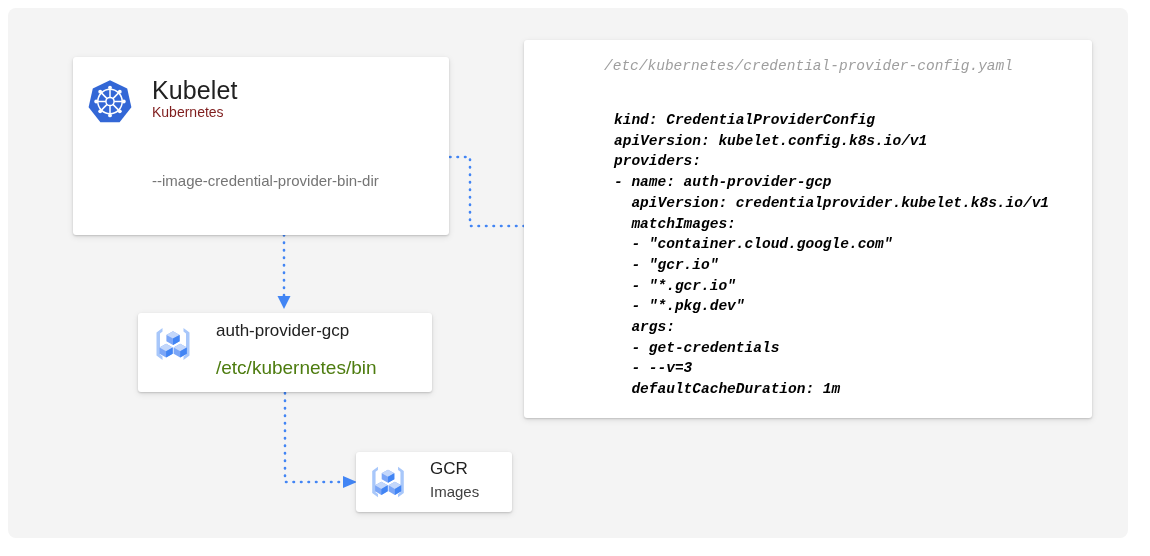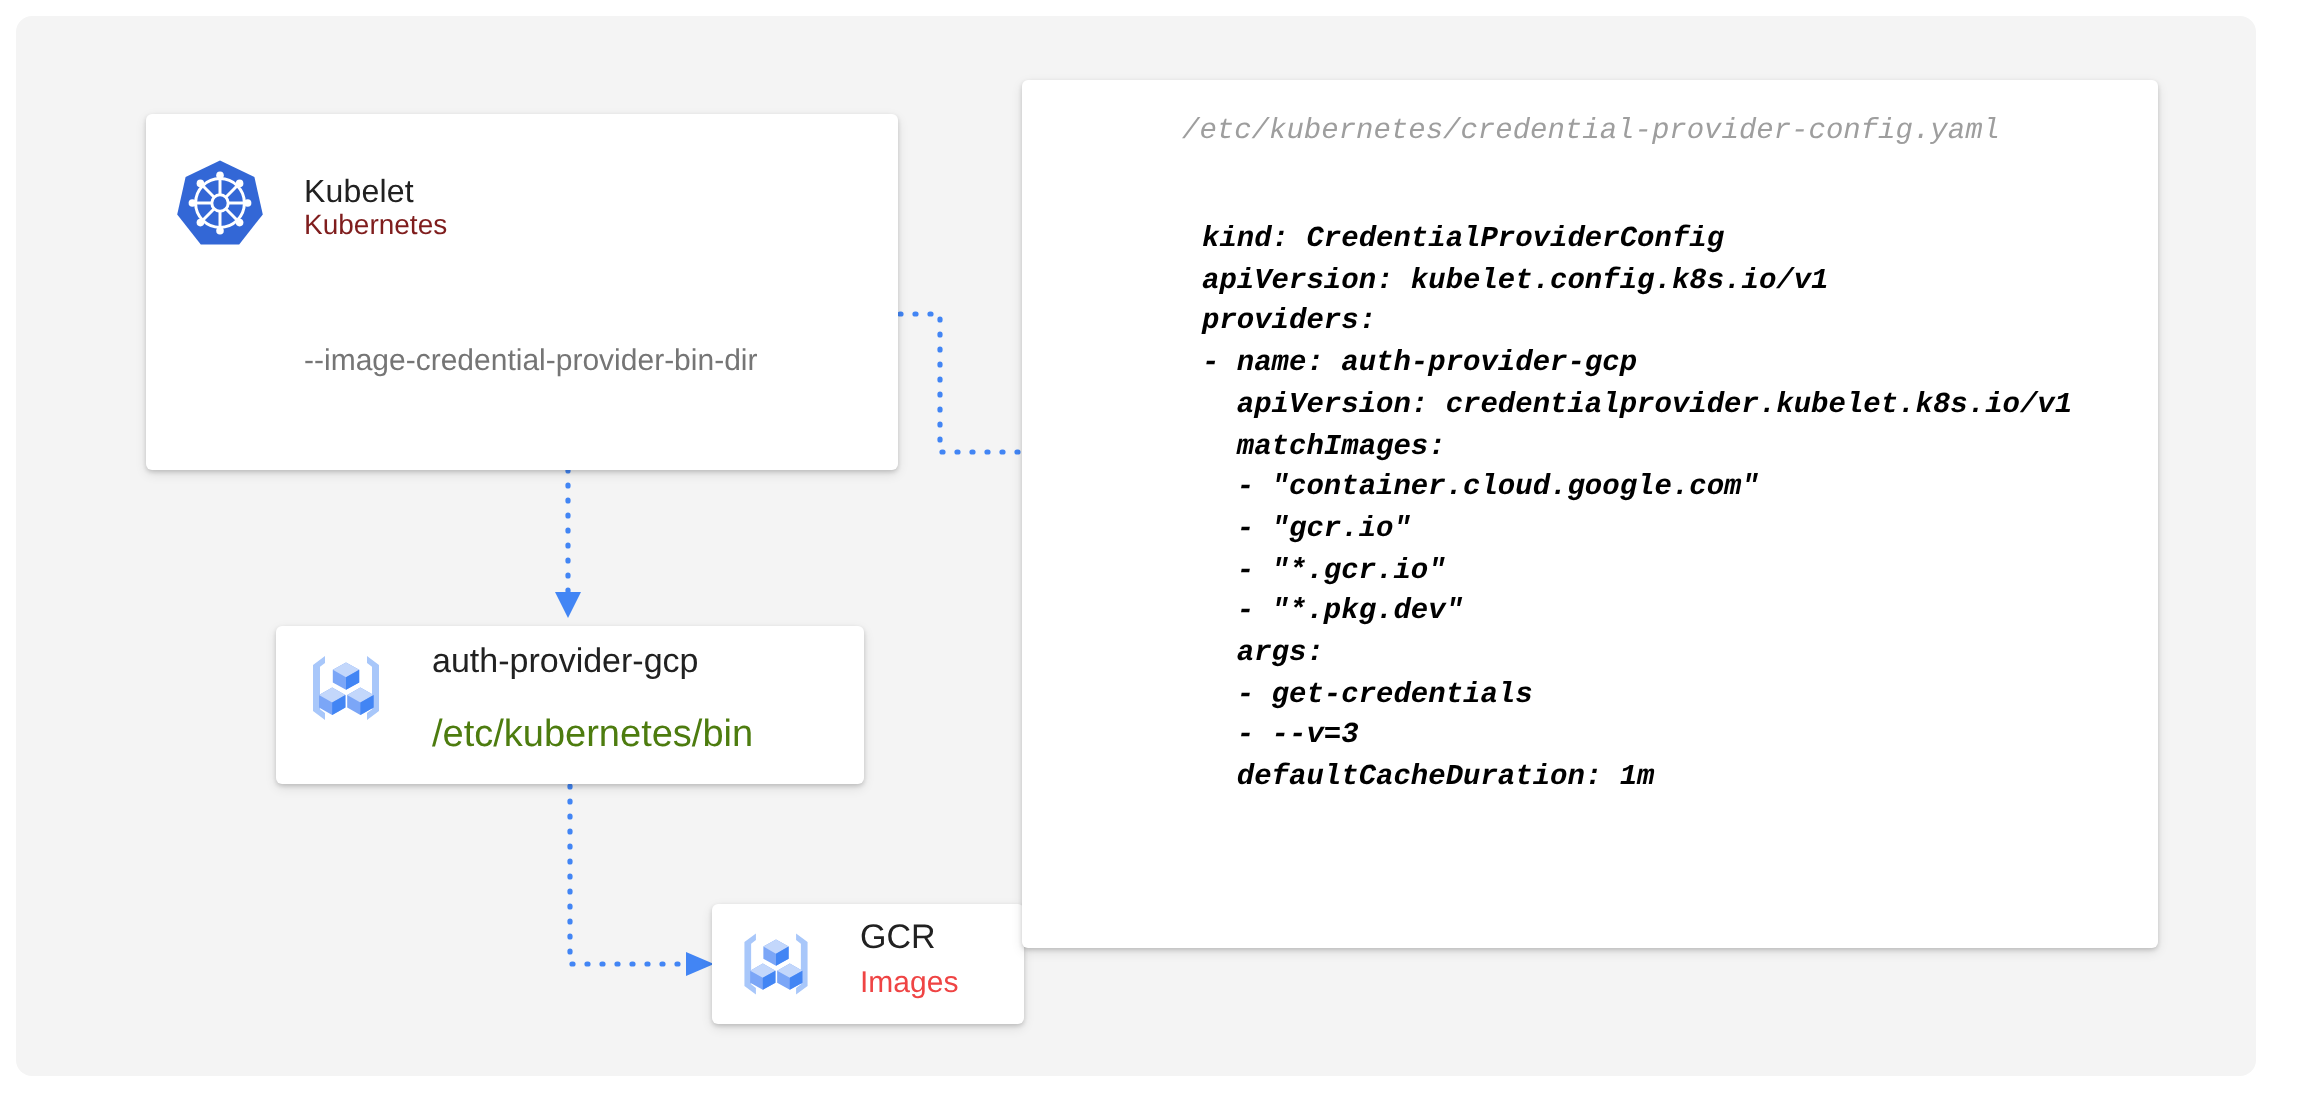--- a/index.html
+++ b/index.html
@@ -47,22 +47,22 @@
   #kubelet-icon {
     position: absolute;
     left: 13px;
     top: 21px;
     width: 48px;
     height: 48px;
   }
   #kubelet-title {
     position: absolute;
     left: 79px;
-    top: 31px;
-    font-size: 16px;
+    top: 19px;
+    font-size: 25px;
     color: #212121;
     letter-spacing: 0.1px;
   }
   #kubelet-subtitle {
     position: absolute;
     left: 79px;
     top: 47px;
     font-size: 14px;
     color: #7f1d1d;
   }
@@ -131,29 +131,29 @@
     left: 74px;
     top: 7px;
     font-size: 17px;
     color: #212121;
   }
   #gcr-subtitle {
     position: absolute;
     left: 74px;
     top: 31px;
     font-size: 15px;
-    color: #ef4444;
+    color: #404040;
   }
 
   
   #yaml-card {
-    left: 511px;
+    left: 524px;
     top: 40px;
     width: 568px;
-    height: 434px;
+    height: 378px;
     text-decoration: underline;
   }
   #yaml-path {
     position: absolute;
     left: 80px;
     top: 18px;
     font-family: "Liberation Mono", "DejaVu Sans Mono", monospace;
     font-style: italic;
     font-size: 14.5px;
     color: #9e9e9e;

